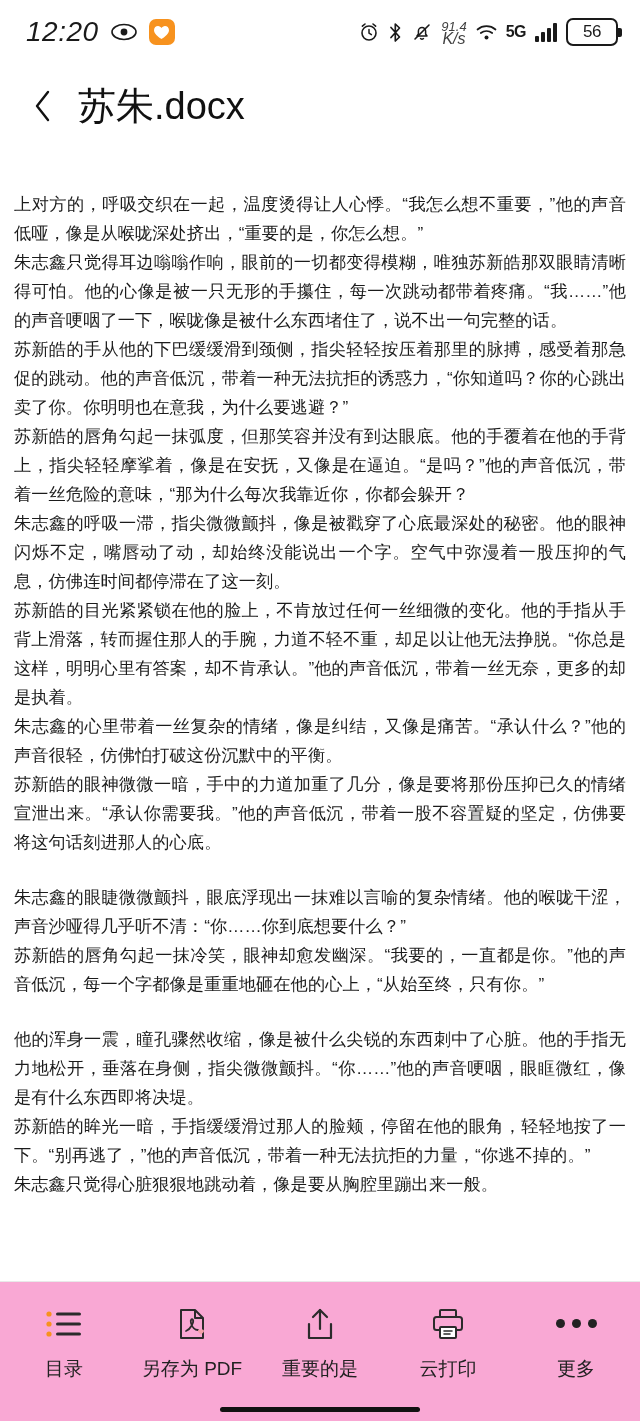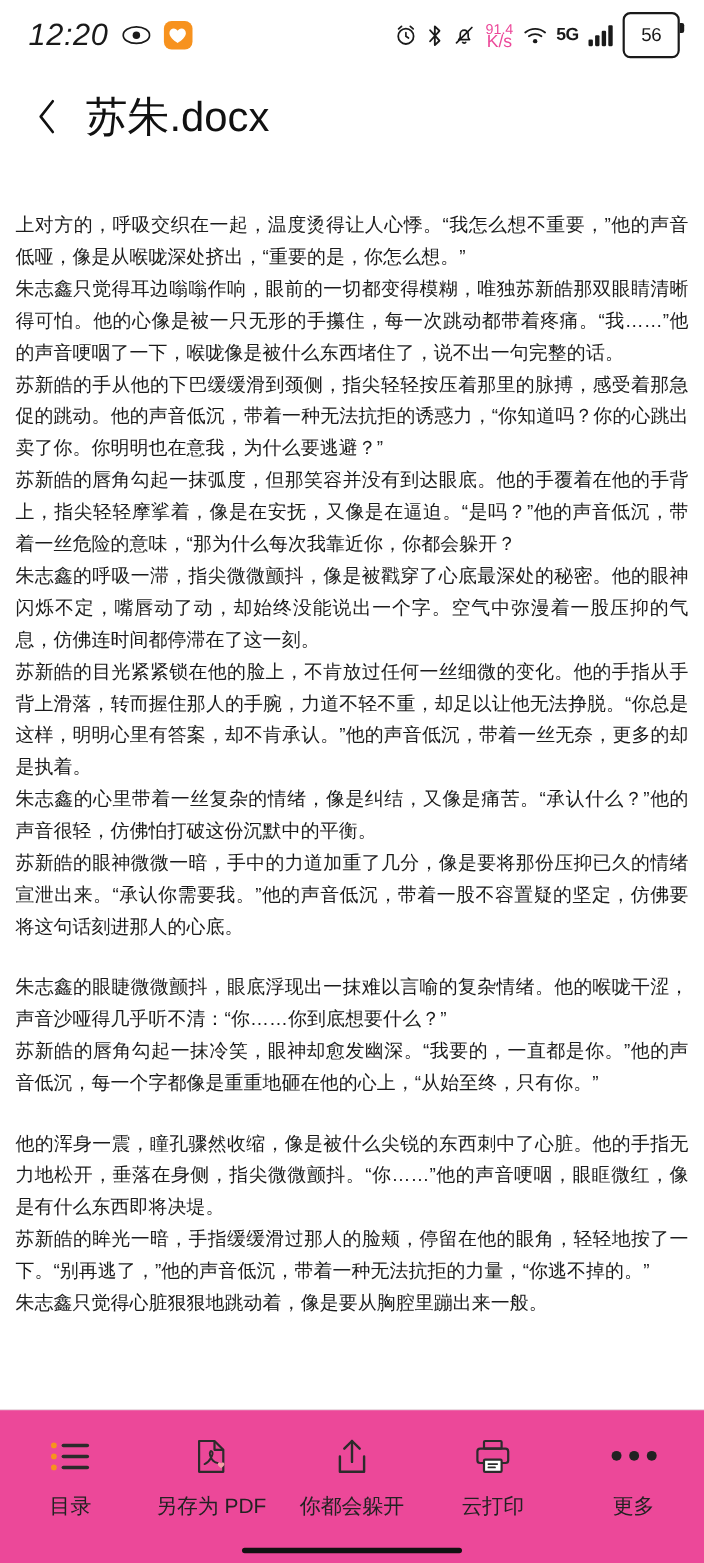--- a/index.html
+++ b/index.html
@@ -42,38 +42,39 @@
   }
   .sb-right {
     display: flex;
     align-items: center;
     gap: 9px;
   }
   .sb-ico { display: flex; align-items: center; }
   .netspeed {
     font-size: 13px;
     line-height: 13px;
-    color: #ec4899;
+    color: #404040;
     text-align: center;
+    font-style: italic;
   }
   .netspeed div:last-child { font-size: 16px; line-height: 12px; }
   .sb-5g {
     font-size: 16px;
     color: #1a1a1a;
     font-weight: bold;
     letter-spacing: -0.5px;
   }
   .bars { display: flex; align-items: flex-end; gap: 2px; height: 20px; }
   .bars i { display: block; width: 4px; background: #1a1a1a; border-radius: 1px; }
   .bars i:nth-child(1) { height: 6px; }
   .bars i:nth-child(2) { height: 10px; }
   .bars i:nth-child(3) { height: 14px; }
   .bars i:nth-child(4) { height: 19px; }
   .battery {
-    width: 52px; height: 42px;
+    width: 52px; height: 28px;
     border: 2px solid #1a1a1a;
     border-radius: 7px;
     position: relative;
     display: flex; align-items: center; justify-content: center;
   }
   .battery:after {
     content: "";
     position: absolute;
     right: -6px; top: 8px;
     width: 4px; height: 9px;
@@ -119,21 +120,21 @@
     letter-spacing: 0.1px;
   }
   .doc p.gap { margin-top: 26px; }
 
   
   .toolbar {
     position: absolute;
     left: 0; right: 0; bottom: 0;
     height: 140px;
     border-top: 1px solid #e9e9e9;
-    background: #ec4899;
+    background: #f9a8d4;
     display: flex;
     align-items: center;
     justify-content: space-around;
     padding-bottom: 18px;
   }
   .tb-item {
     width: 120px;
     display: flex;
     flex-direction: column;
     align-items: center;
@@ -281,21 +282,21 @@
   </div>
 
   <div class="tb-item">
     <div class="tb-icon">
       <svg width="32" height="34" viewBox="0 0 32 34">
         <path d="M16 3v19" fill="none" stroke="#2b2b2b" stroke-width="2.2" stroke-linecap="round"></path>
         <path d="M9 10l7-7 7 7" fill="none" stroke="#2b2b2b" stroke-width="2.2" stroke-linecap="round" stroke-linejoin="round"></path>
         <path d="M5 17v14h22V17" fill="none" stroke="#2b2b2b" stroke-width="2.2" stroke-linecap="round" stroke-linejoin="round"></path>
       </svg>
     </div>
-    <div class="tb-label">你都会躲开</div>
+    <div class="tb-label">重要的是</div>
   </div>
 
   <div class="tb-item">
     <div class="tb-icon">
       <svg width="34" height="32" viewBox="0 0 34 32">
         <rect x="9" y="2" width="16" height="7" rx="1" fill="none" stroke="#2b2b2b" stroke-width="2"></rect>
         <rect x="3" y="9" width="28" height="13" rx="2.5" fill="none" stroke="#2b2b2b" stroke-width="2"></rect>
         <rect x="9" y="19" width="16" height="11" rx="1" fill="#fff" stroke="#2b2b2b" stroke-width="2"></rect>
         <path d="M13 23h8M13 26h6" stroke="#2b2b2b" stroke-width="1.6" stroke-linecap="round"></path>
       </svg>

